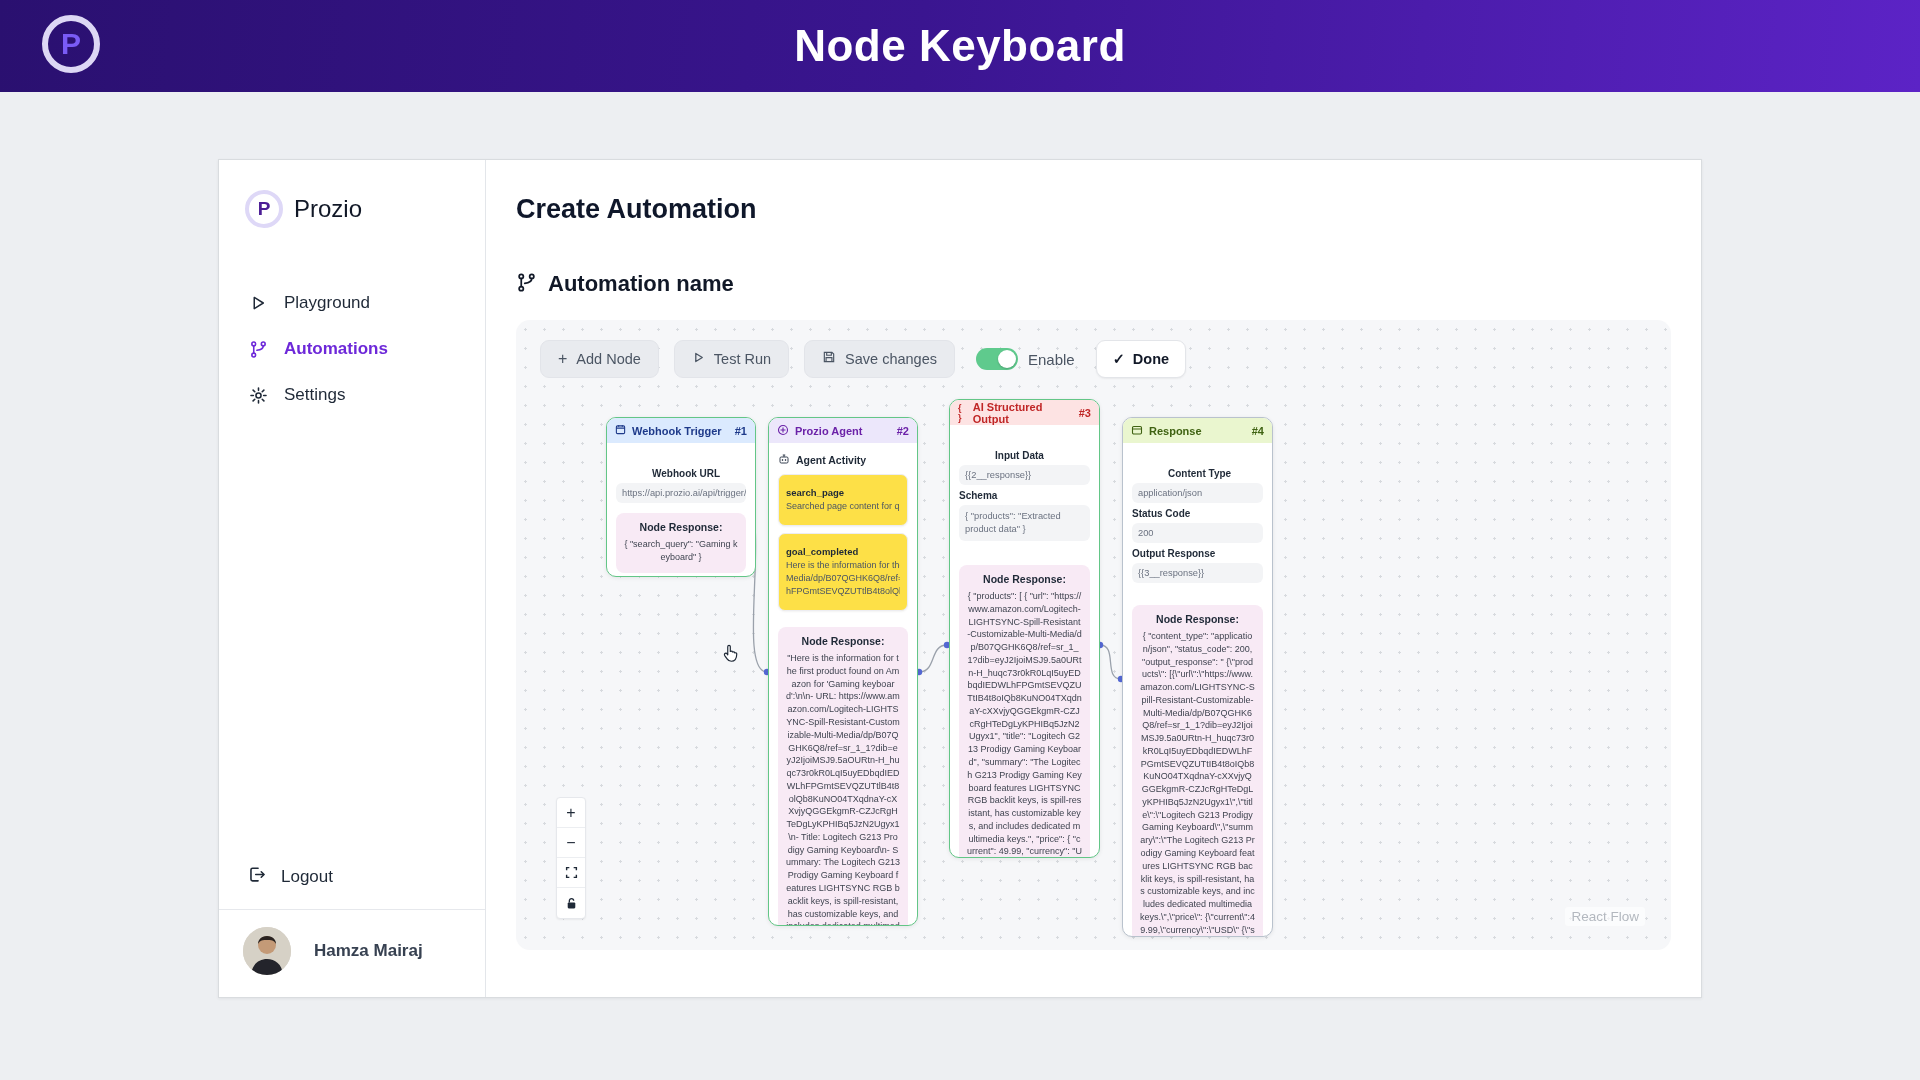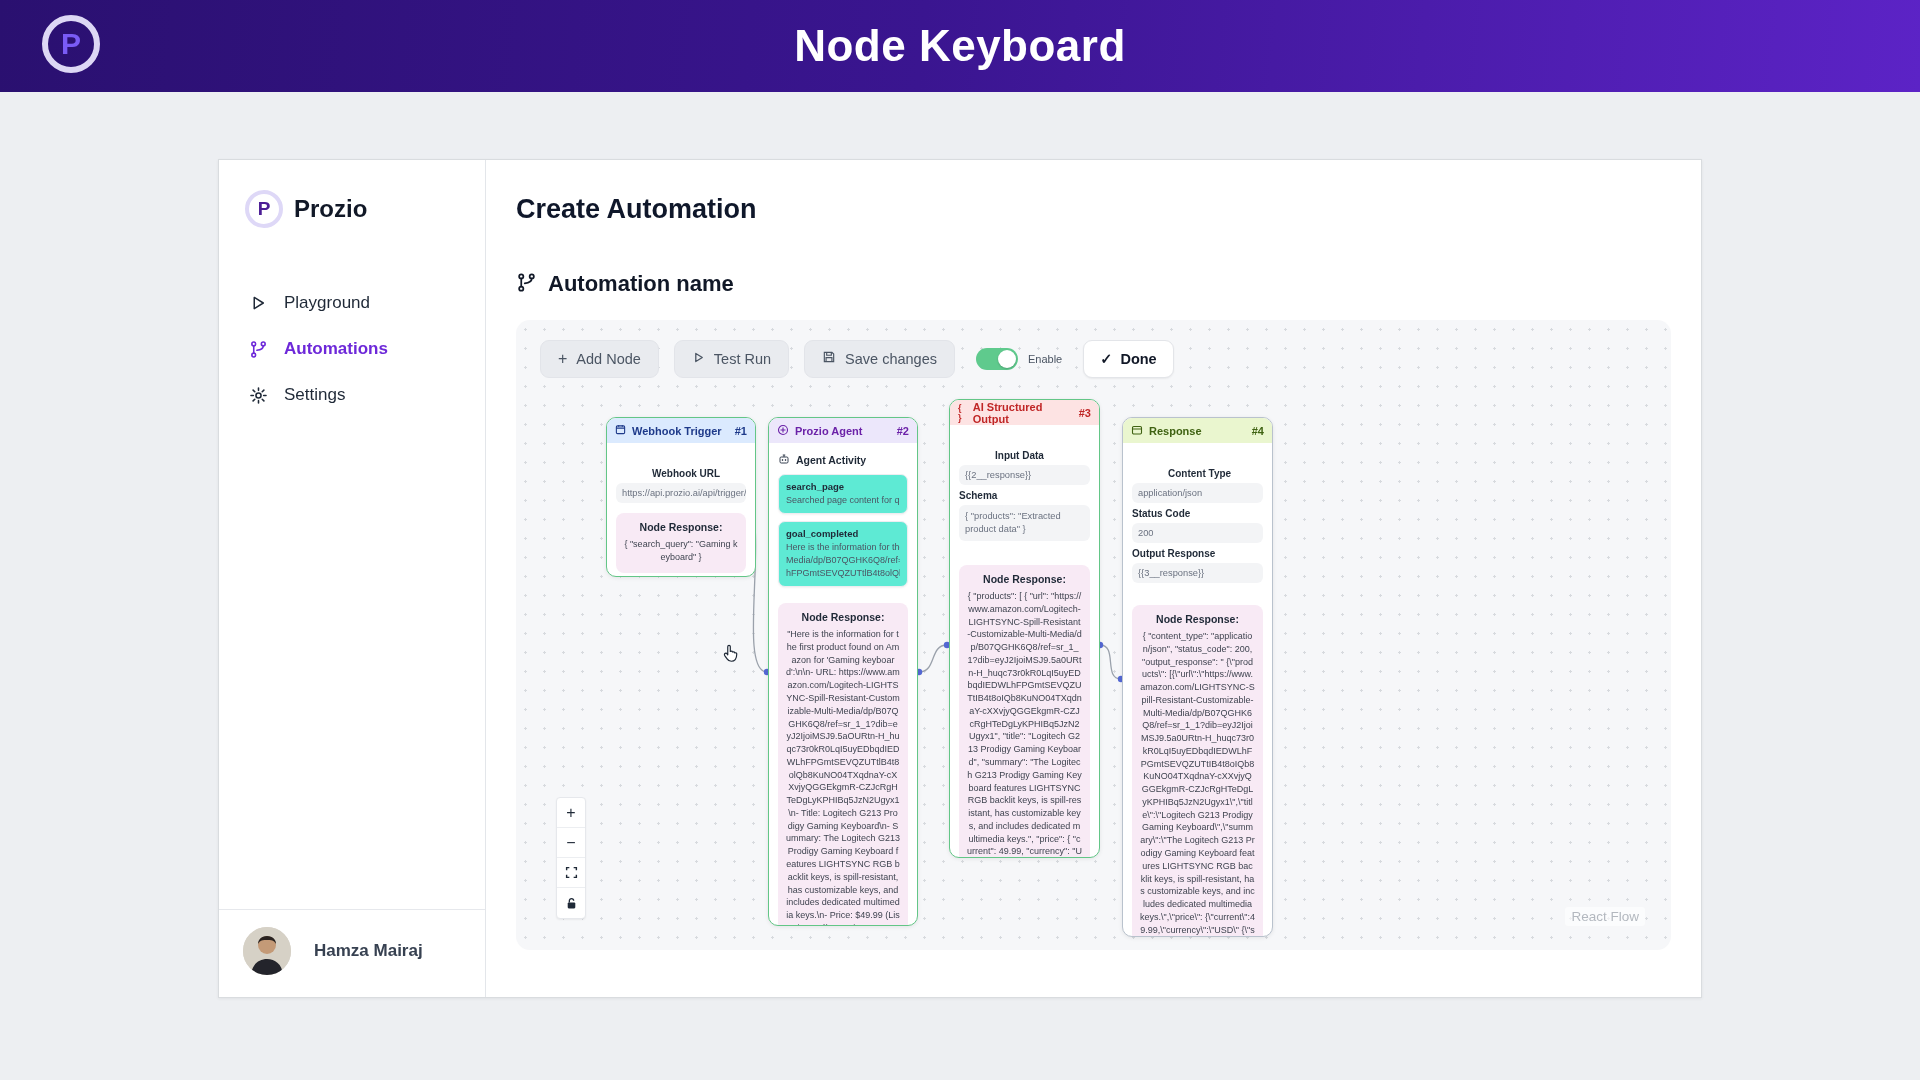--- a/index.html
+++ b/index.html
@@ -18,21 +18,21 @@
   
   .card { position:absolute; left:218px; top:159px; width:1484px; height:839px;
           background:#ffffff; border:1px solid #d9dcdf; box-shadow:0 1px 3px rgba(0,0,0,.06); display:flex; }
 
   
   .sidebar { width:269px; border-right:1px solid #e3e6ea; display:flex; flex-direction:column; }
   .brand { display:flex; align-items:center; gap:11px; padding:30px 26px 10px; }
   .brand-logo { width:38px; height:38px; border-radius:50%; background:#ffffff; border:4px solid #ded8f7;
                 display:flex; align-items:center; justify-content:center; }
   .brand-logo span { color:#4c1d95; font-size:19px; font-weight:800; }
-  .brand-name { font-size:24px; font-weight:700; color:#111827; }
+  .brand-name { font-size:24px; font-weight:400; color:#111827; }
   .nav { margin-top:46px; display:flex; flex-direction:column; gap:8px; }
   .nav-item { display:flex; align-items:center; gap:15px; padding:9px 28px; font-size:17px; color:#1f2937;
               font-weight:500; cursor:pointer; }
   .nav-item.active { color:#6d28d9; font-weight:700; }
   .nav-item .ic { width:22px; display:flex; justify-content:center; }
   .side-bottom { margin-top:auto; }
   .logout { display:flex; align-items:center; gap:15px; padding:14px 28px 20px; font-size:17px; color:#1f2937;
             font-weight:500; cursor:pointer; }
   .user-row { border-top:1px solid #e6e8ec; display:flex; align-items:center; gap:23px; padding:17px 24px 22px; }
   .avatar { width:48px; height:48px; border-radius:50%; overflow:hidden; background:#d8d3ca; flex:0 0 auto; }
@@ -50,21 +50,21 @@
             background-image:radial-gradient(circle,#d7dade 1.1px, transparent 1.1px);
             background-size:19px 19px; overflow:hidden; }
   .toolbar { position:absolute; left:24px; top:20px; display:flex; align-items:center; gap:15px; }
   .tbtn { height:38px; padding:0 17px; border-radius:9px; background:#e9ebef; border:1px solid #e2e4e9;
           display:flex; align-items:center; gap:9px; font-size:14.5px; color:#4b5563; font-weight:500; cursor:pointer; }
   .tbtn .g { font-size:16px; color:#4b5563; }
   .enable-wrap { display:flex; align-items:center; gap:10px; padding:0 6px; }
   .toggle { width:42px; height:22px; border-radius:11px; background:#5fca8d; position:relative; cursor:pointer; }
   .toggle .knob { position:absolute; right:2px; top:2px; width:18px; height:18px; border-radius:50%; background:#ffffff;
                   box-shadow:0 1px 2px rgba(0,0,0,.2); }
-  .enable-label { font-size:11px; color:#4b5563; }
+  .enable-label { font-size:15px; color:#4b5563; }
   .done-btn { height:38px; padding:0 16px; border-radius:9px; background:#ffffff; border:1px solid #e3e5e9;
               box-shadow:0 1px 2px rgba(0,0,0,.06); display:flex; align-items:center; gap:8px; font-size:14.5px;
               font-weight:600; color:#111827; cursor:pointer; }
 
   
   .edges { position:absolute; inset:0; pointer-events:none; }
 
   
   .node { position:absolute; background:#ffffff; border-radius:10px; overflow:hidden;
           box-shadow:0 1px 4px rgba(0,0,0,.08); }
@@ -79,22 +79,22 @@
   .node-body { padding:8px 9px 9px; }
   .f-label { font-size:10px; font-weight:700; color:#1f2937; margin:5px 0 4px; }
   .f-label:first-child { margin-top:17px;padding-left:36px; }
   .f-input { background:#f3f4f6; border-radius:6px; padding:5px 6px; font-size:9.3px; color:#6b7280;
              white-space:nowrap; overflow:hidden; }
   .f-input.wrap { white-space:normal; word-break:break-word; line-height:1.4; }
   .resp { background:#f8eaf5; border-radius:8px; padding:8px 8px 9px; margin-top:10px;text-align:center; }
   .resp-title { font-size:10.5px; font-weight:700; color:#1f2937; margin-bottom:5px; }
   .resp-text { font-size:9px; color:#3f4450; line-height:1.42; word-break:break-all; }
   .act-row { display:flex; align-items:center; gap:6px; font-size:10.5px; font-weight:700; color:#1f2937; margin:2px 0 3px; }
-  .act-card { background:#5eead4; border:1px solid #ededf1; box-shadow:0 1px 2px rgba(0,0,0,.05);
-              border-radius:7px; padding:6px 7px; margin-top:7px; }
+  .act-card { background:#fde047; border:1px solid #ededf1; box-shadow:0 1px 2px rgba(0,0,0,.05);
+              border-radius:7px; padding:12px 7px; margin-top:7px; }
   .act-name { font-size:9.5px; font-weight:700; color:#1f2937; margin-bottom:2px; }
   .act-line { font-size:9px; color:#4b5563; white-space:nowrap; overflow:hidden; line-height:1.45; }
 
   
   .controls { position:absolute; left:40px; top:477px; width:30px; background:#ffffff; border:1px solid #e6e8ec;
               border-radius:4px; box-shadow:0 1px 2px rgba(0,0,0,.06); display:flex; flex-direction:column; }
   .ctrl { height:30px; display:flex; align-items:center; justify-content:center; font-size:16px; color:#1f2937;
           border-bottom:1px solid #eceef1; cursor:pointer; }
   .ctrl:last-child { border-bottom:none; }
   .attribution { position:absolute; right:26px; bottom:24px; font-size:13.5px; color:#b3b8bf;
@@ -147,20 +147,30 @@
           <svg width="19" height="19" viewBox="0 0 24 24" fill="none" stroke="#1f2937" stroke-width="2" stroke-linecap="round">
               <circle cx="12" cy="12" r="3.2"></circle>
               <path d="M12 2.5v3M12 18.5v3M2.5 12h3M18.5 12h3M5.2 5.2l2.1 2.1M16.7 16.7l2.1 2.1M18.8 5.2l-2.1 2.1M7.3 16.7l-2.1 2.1"></path>
             </svg>
         </span>
         <span>Settings</span>
       </div>
     </div>
 
     <div class="side-bottom">
+      <div class="logout">
+        <span class="ic">
+          <svg width="19" height="19" viewBox="0 0 24 24" fill="none" stroke="#1f2937" stroke-width="2" stroke-linecap="round" stroke-linejoin="round">
+              <path d="M14 4H7a2 2 0 0 0-2 2v12a2 2 0 0 0 2 2h7"></path>
+              <path d="M11 12h10"></path>
+              <path d="M18 8.5 21.5 12 18 15.5"></path>
+            </svg>
+        </span>
+        <span>Logout</span>
+      </div>
       <div class="user-row">
         <div class="avatar">
           <svg width="48" height="48" viewBox="0 0 48 48">
               <rect width="48" height="48" fill="#d6d1c6"></rect>
               <circle cx="24" cy="18" r="9" fill="#c49a77"></circle>
               <path d="M24 9c-6 0-9 4-9 8 2-4 5-4 9-4s7 0 9 4c0-4-3-8-9-8z" fill="#2a2320"></path>
               <path d="M8 48c1-11 8-16 16-16s15 5 16 16z" fill="#23242b"></path>
             </svg>
         </div>
         <span class="user-name">Hamza Mairaj</span>

